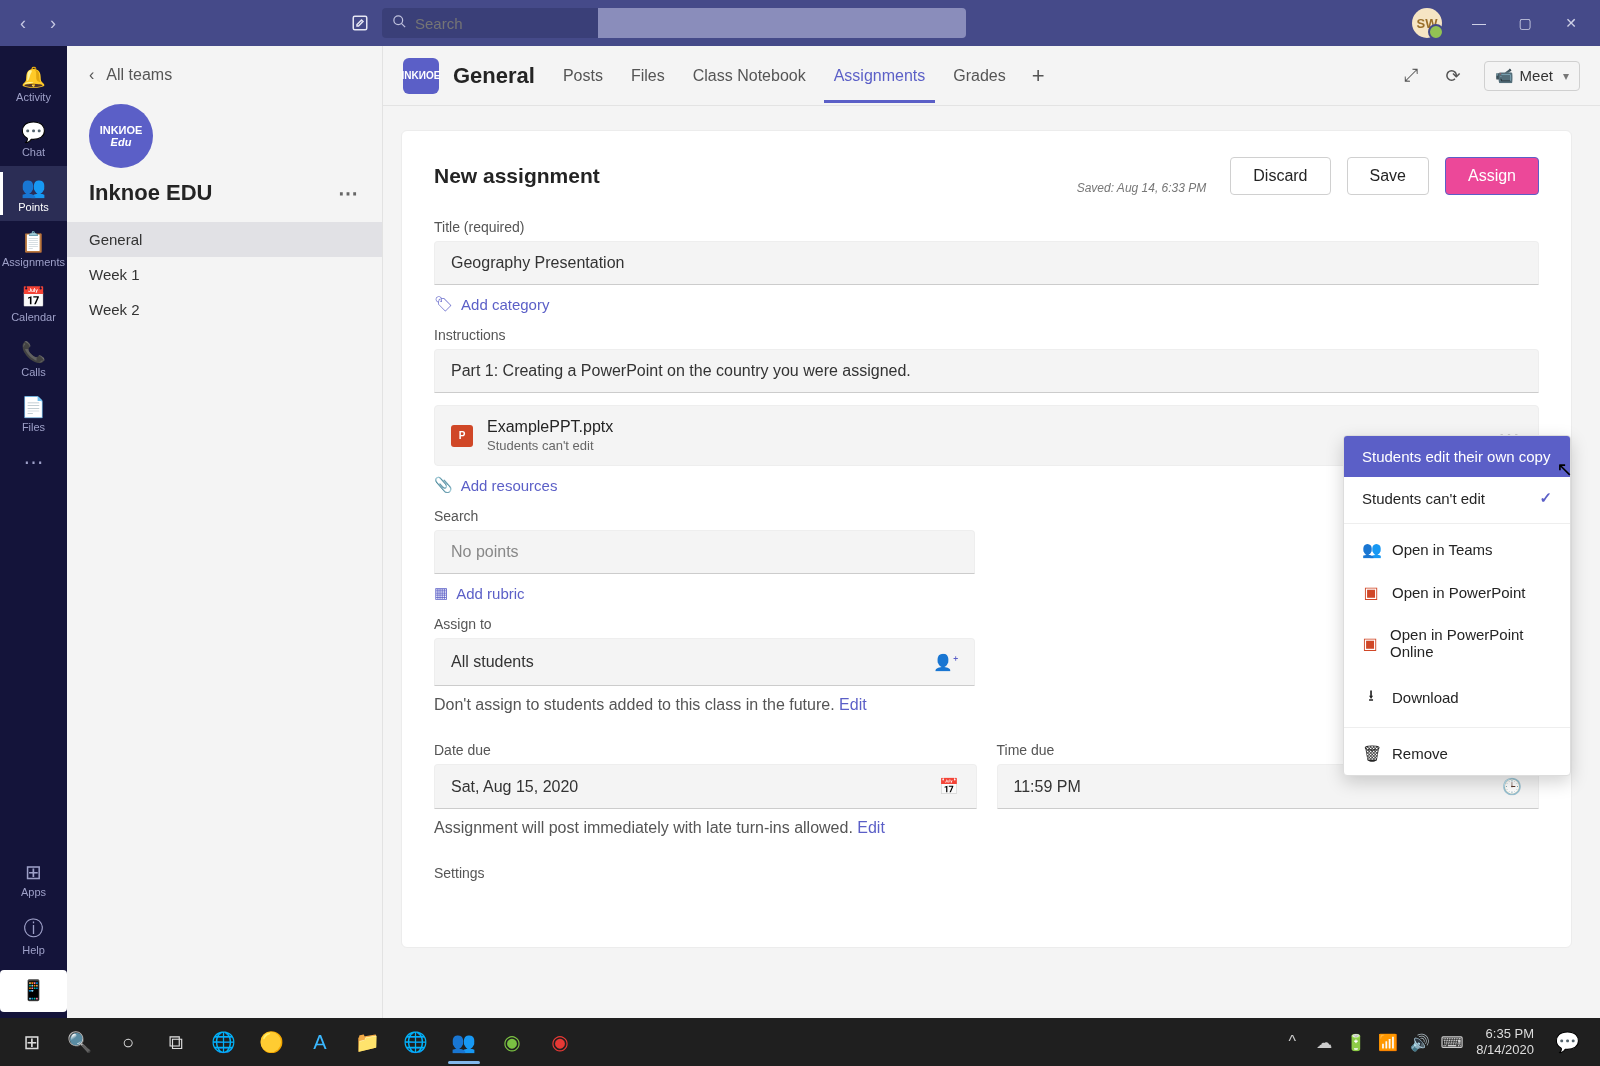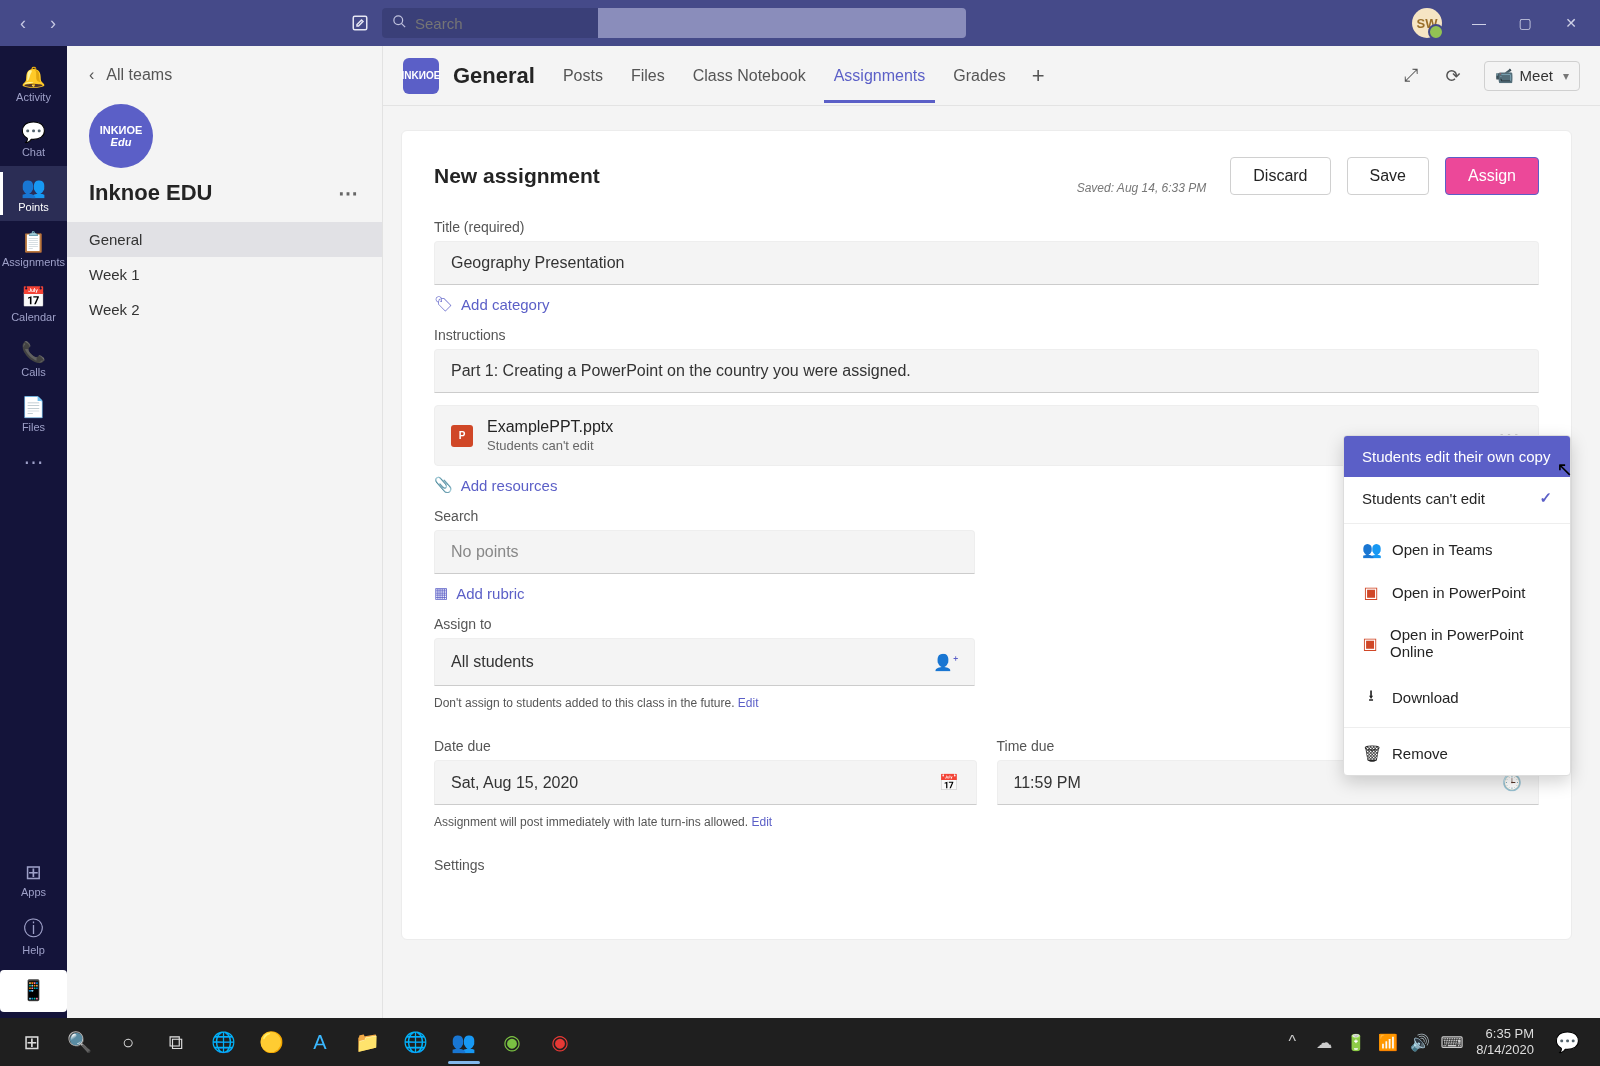--- a/index.html
+++ b/index.html
@@ -75,21 +75,21 @@
 .field{background:#f4f4f4;border:1px solid #eee;border-bottom:1px solid #ccc;border-radius:4px 4px 0 0;padding:12px 16px;font-size:16px;color:#333;}
 .linky{display:flex;align-items:center;gap:8px;color:#5b5fc7;font-size:15px;margin-top:10px;cursor:pointer;}
 .attach{background:#f4f4f4;border:1px solid #eee;border-radius:4px;padding:12px 16px;display:flex;align-items:center;gap:14px;margin-top:12px;}
 .attach .ppicon{width:22px;height:22px;background:#d04727;border-radius:3px;position:relative;display:flex;align-items:center;justify-content:center;color:#fff;font-size:10px;font-weight:700;}
 .attach .info .fn{font-size:16px;color:#242424;}
 .attach .info .sub{font-size:13px;color:#666;margin-top:2px;}
 .attach .more{margin-left:auto;font-size:22px;color:#555;letter-spacing:2px;cursor:pointer;}
 .row2{display:flex;gap:20px;}
 .row2 .col{flex:1;}
 .row2 .col .field{display:flex;align-items:center;justify-content:space-between;}
-.helper{font-size:12px;color:#555;margin-top:10px;}
+.helper{font-size:16px;color:#555;margin-top:10px;}
 .helper .edit{color:#5b5fc7;cursor:pointer;}
 
 
 .ctx{position:absolute;right:0px;top:304px;width:228px;background:#fff;border:1px solid #ddd;box-shadow:0 6px 18px rgba(0,0,0,.18);border-radius:4px;overflow:hidden;z-index:50;}
 .ctx .mi{padding:12px 18px;font-size:15px;color:#242424;display:flex;align-items:center;gap:12px;cursor:pointer;}
 .ctx .mi.sel{background:#5b5fc7;color:#fff;}
 .ctx .mi .chk{margin-left:auto;color:#5b5fc7;font-weight:700;}
 .ctx .mi .ico{width:18px;text-align:center;font-size:16px;}
 .ctx .mi .ico.teams{color:#5b5fc7;}
 .ctx .mi .ico.ppt{color:#d04727;}

